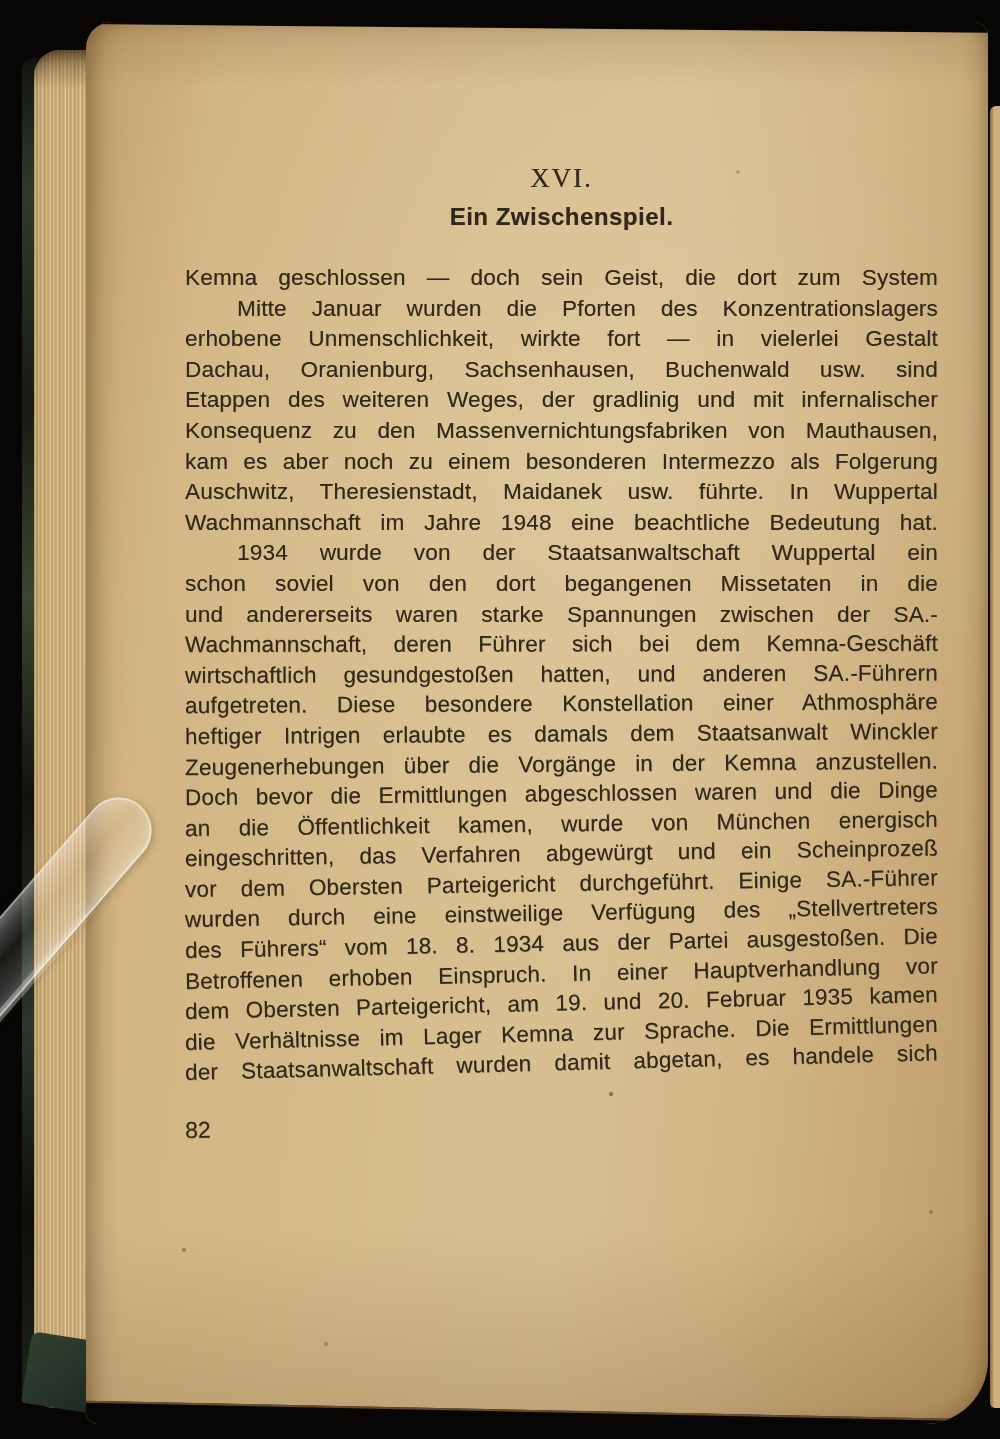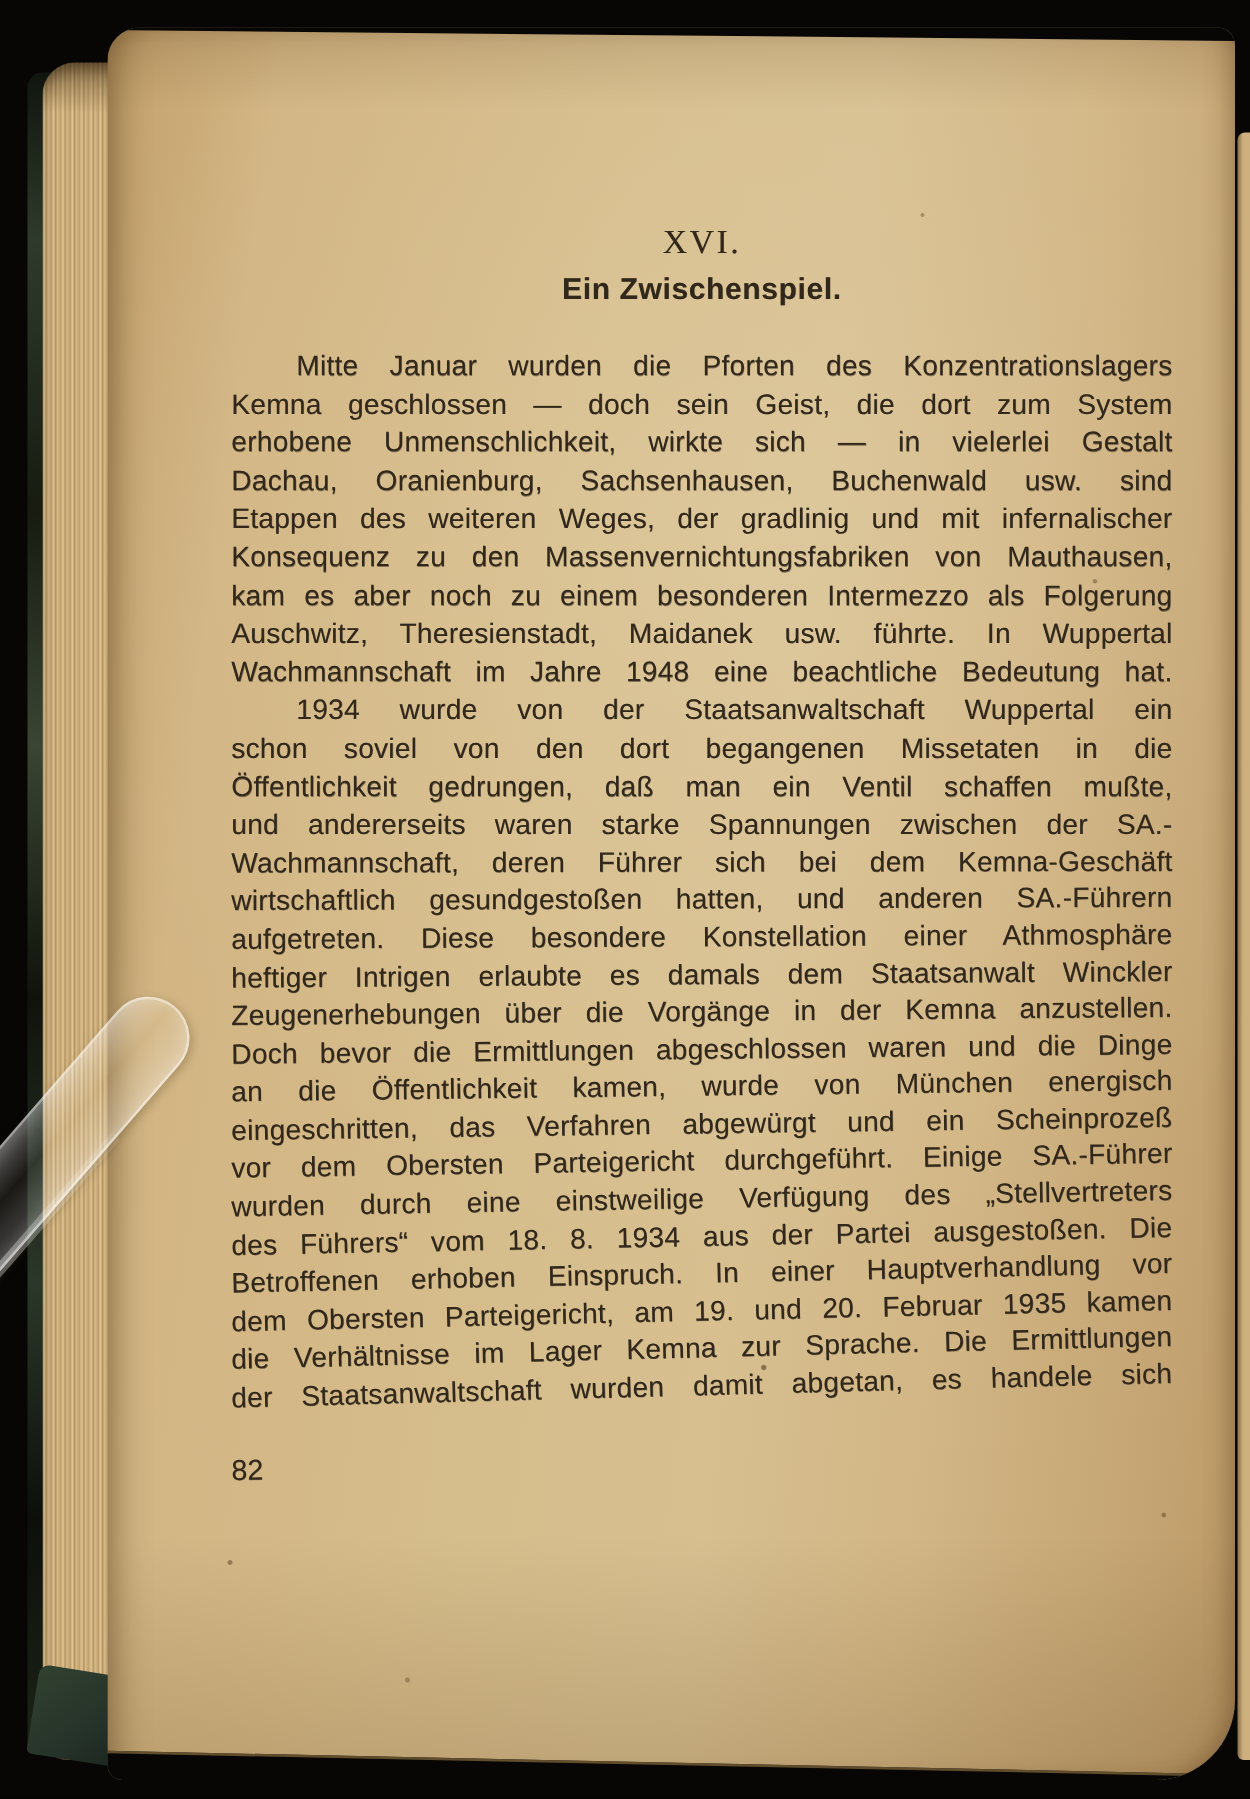--- a/index.html
+++ b/index.html
@@ -102,21 +102,20 @@
     position:absolute; left:-128px; top:1004px; width:268px; height:9px; z-index:8;
     border-radius:5px; transform:rotate(-49deg);
     background:linear-gradient(to right, rgba(255,255,255,.05), rgba(255,255,255,.34), rgba(255,255,255,.08));
   }
 
   
   .content {
     position:absolute; left:99px; top:141px; width:753px; z-index:2;
     color:var(--ink);
     text-shadow:0.3px 0.4px 0 rgba(49,40,27,.5);
-    margin-top:15px;
   }
   .chapter-num {
     font-family:"Liberation Serif", serif;
     font-size:27px; line-height:30px; text-align:center; letter-spacing:2px;
   }
   .chapter-title {
     font-size:24px; line-height:40px; font-weight:bold; text-align:center;
     margin-top:4px; letter-spacing:.5px;
   }
   .body-lines { margin-top:26px; }
@@ -139,32 +138,31 @@
   <div class="page-edge-stack"></div>
   <div class="cover-corner"></div>
 
   <div class="page">
     <div class="speckles"></div>
 
     <div class="content">
       <div class="chapter-num">XVI.</div>
       <div class="chapter-title">Ein Zwischenspiel.</div>
       <div class="body-lines">
+          <div class="line">Kemna geschlossen — doch sein Geist, die dort zum System</div>
           <div class="line indent">Mitte Januar wurden die Pforten des Konzentrationslagers</div>
-          <div class="line">Kemna geschlossen — doch sein Geist, die dort zum System</div>
-          <div class="line">erhobene Unmenschlichkeit, wirkte sich — in vielerlei Gestalt</div>
+          <div class="line">erhobene Unmenschlichkeit, wirkte fort — in vielerlei Gestalt</div>
           <div class="line">Dachau, Oranienburg, Sachsenhausen, Buchenwald usw. sind</div>
           <div class="line">Etappen des weiteren Weges, der gradlinig und mit infernalischer</div>
           <div class="line">Konsequenz zu den Massenvernichtungsfabriken von Mauthausen,</div>
           <div class="line">kam es aber noch zu einem besonderen Intermezzo als Folgerung</div>
           <div class="line">Auschwitz, Theresienstadt, Maidanek usw. führte. In Wuppertal</div>
           <div class="line">Wachmannschaft im Jahre 1948 eine beachtliche Bedeutung hat.</div>
           <div class="line indent">1934 wurde von der Staatsanwaltschaft Wuppertal ein</div>
           <div class="line">schon soviel von den dort begangenen Missetaten in die</div>
-          <div class="line">Öffentlichkeit gedrungen, daß man ein Ventil schaffen mußte,</div>
           <div class="line">und andererseits waren starke Spannungen zwischen der SA.-</div>
           <div class="line" style="transform: rotate(-0.1deg);">Wachmannschaft, deren Führer sich bei dem Kemna-Geschäft</div>
           <div class="line" style="transform: rotate(-0.2deg);">wirtschaftlich gesundgestoßen hatten, und anderen SA.-Führern</div>
           <div class="line" style="transform: rotate(-0.3deg);">aufgetreten. Diese besondere Konstellation einer Athmosphäre</div>
           <div class="line" style="transform: rotate(-0.4deg);">heftiger Intrigen erlaubte es damals dem Staatsanwalt Winckler</div>
           <div class="line" style="transform: rotate(-0.5deg);">Zeugenerhebungen über die Vorgänge in der Kemna anzustellen.</div>
           <div class="line" style="transform: rotate(-0.6deg);">Doch bevor die Ermittlungen abgeschlossen waren und die Dinge</div>
           <div class="line" style="transform: rotate(-0.7deg);">an die Öffentlichkeit kamen, wurde von München energisch</div>
           <div class="line" style="transform: rotate(-0.8deg);">eingeschritten, das Verfahren abgewürgt und ein Scheinprozeß</div>
           <div class="line" style="transform: rotate(-0.9deg);">vor dem Obersten Parteigericht durchgeführt. Einige SA.-Führer</div>

